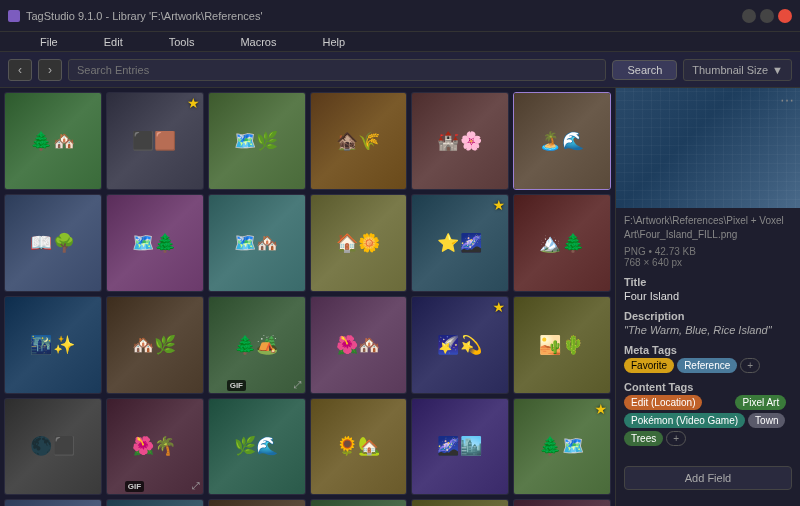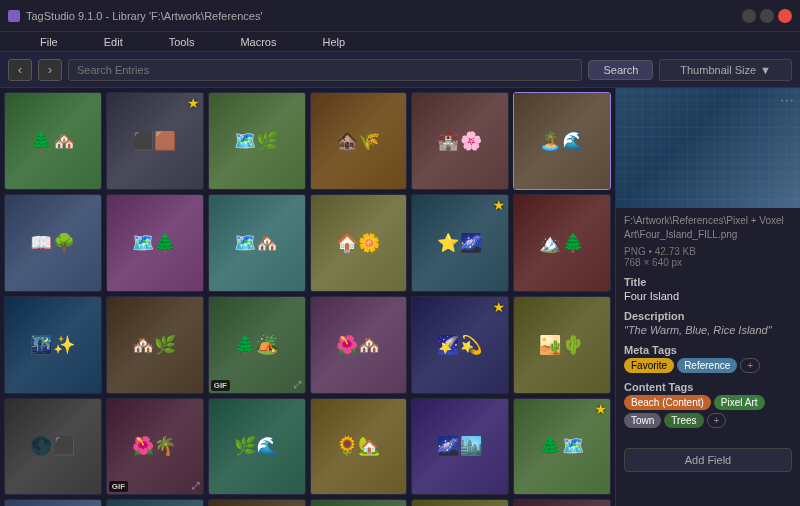--- a/index.html
+++ b/index.html
@@ -115,21 +115,21 @@
       color: #ccc;
       font-size: 11px;
       cursor: pointer;
     }
     #thumbnail-size-dropdown {
       display: flex;
       align-items: center;
       background: #2a2a3e;
       border: 1px solid #444;
       border-radius: 3px;
-      padding: 2px 20px;
+      padding: 2px 8px;
       color: #aaa;
       font-size: 11px;
       cursor: pointer;
       height: 22px;
       gap: 4px;
     }
 
     
     #main {
       display: flex;
@@ -180,21 +180,21 @@
       top: 2px;
       right: 3px;
       color: #f1c40f;
       font-size: 14px;
       text-shadow: 0 0 3px rgba(0,0,0,0.8);
     }
 
     .gif-badge {
       position: absolute;
       bottom: 2px;
-      left: 2px;
+      left: 18px;
       background: rgba(0,0,0,0.7);
       color: #ccc;
       font-size: 8px;
       padding: 1px 3px;
       border-radius: 2px;
       font-weight: bold;
     }
 
     .expand-icon {
       position: absolute;
@@ -292,21 +292,21 @@
       padding: 2px 7px;
       border-radius: 10px;
       font-size: 10px;
       font-weight: 400;
       cursor: pointer;
     }
     .tag-yellow { background: #d4a017; color: #000; }
     .tag-blue { background: #4a7a9b; color: #fff; }
     .tag-plus { background: transparent; border: 1px solid #555; color: #888; padding: 1px 6px; }
     .tag-orange { background: #c0622a; color: #fff; }
-    .tag-green { background: #3a7a3a; color: #fff; }
+    .tag-green { background: #3a7a3a; color: #fff; margin-left: 30px; }
     .tag-teal { background: #2a7a6a; color: #fff; }
     .tag-gray { background: #5a5a6a; color: #fff; }
     .tag-dark-green { background: #3a6a3a; color: #fff; }
 
     .add-field-btn {
       width: calc(100% - 16px);
       margin: 6px 8px;
       padding: 5px;
       background: #2a2a3e;
       border: 1px solid #444;
@@ -480,22 +480,23 @@
         <div class="tags-row" id="meta-tags-row">
             <span class="tag tag-yellow">Favorite</span>
             <span class="tag tag-blue">Reference</span>
             <span class="tag tag-plus">+</span>
           </div>
       </div>
 
       <div class="info-section">
         <div class="info-label">Content Tags</div>
         <div class="tags-row" id="content-tags-row">
-            <span class="tag tag-orange">Beach (Content)</span>
+            <span class="tag tag-orange">Edit (Location)</span>
             <span class="tag tag-green">Pixel Art</span>
+            <span class="tag tag-teal">Pokémon (Video Game)</span>
             <span class="tag tag-gray">Town</span>
             <span class="tag tag-dark-green">Trees</span>
             <span class="tag tag-plus">+</span>
           </div>
       </div>
     </div>
     <div class="add-field-btn">Add Field</div>
   </div>
 </div>
 

